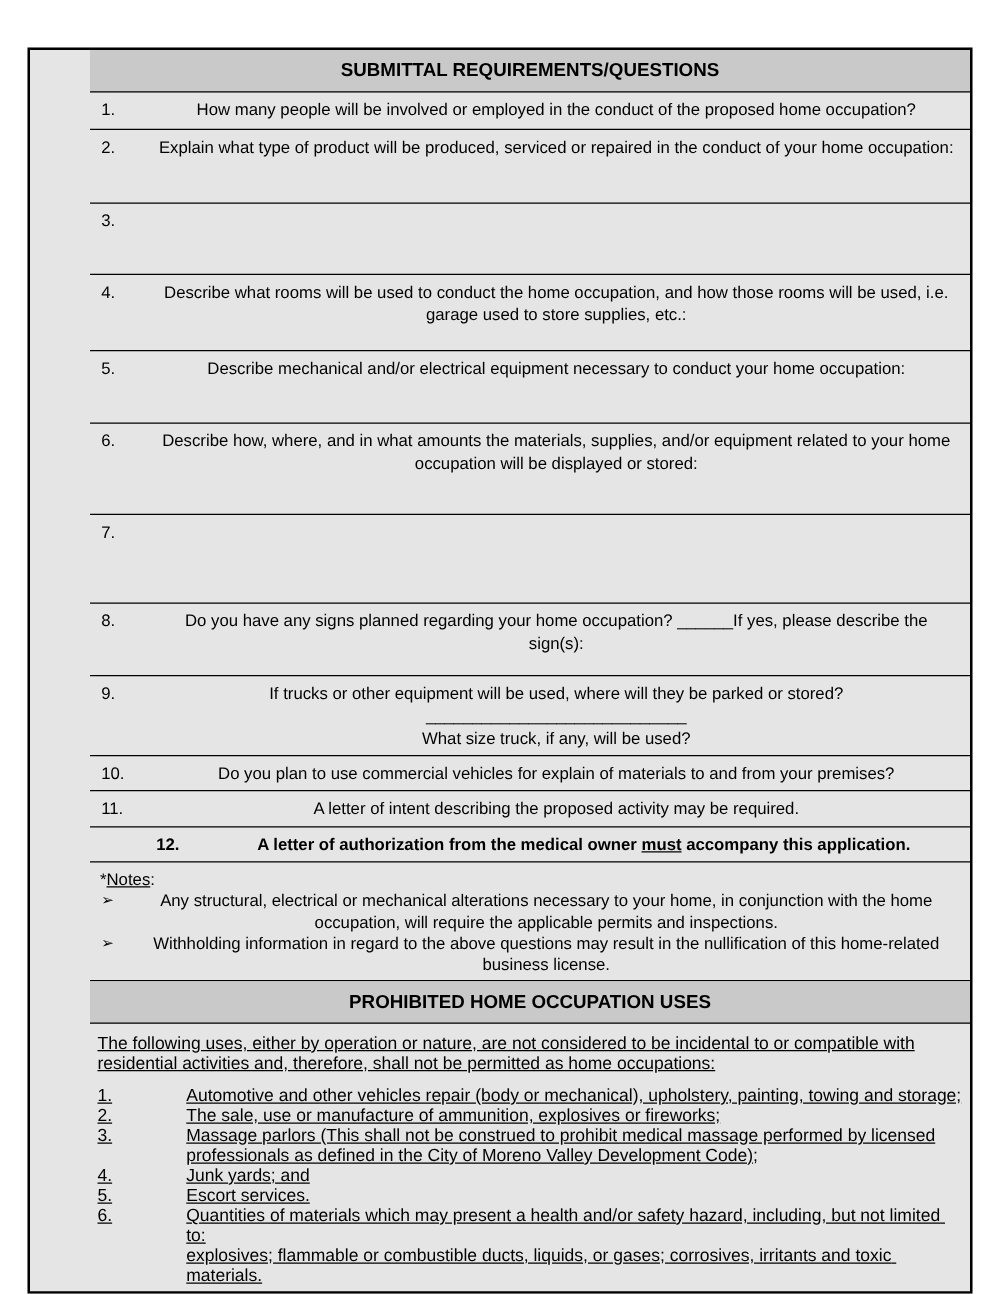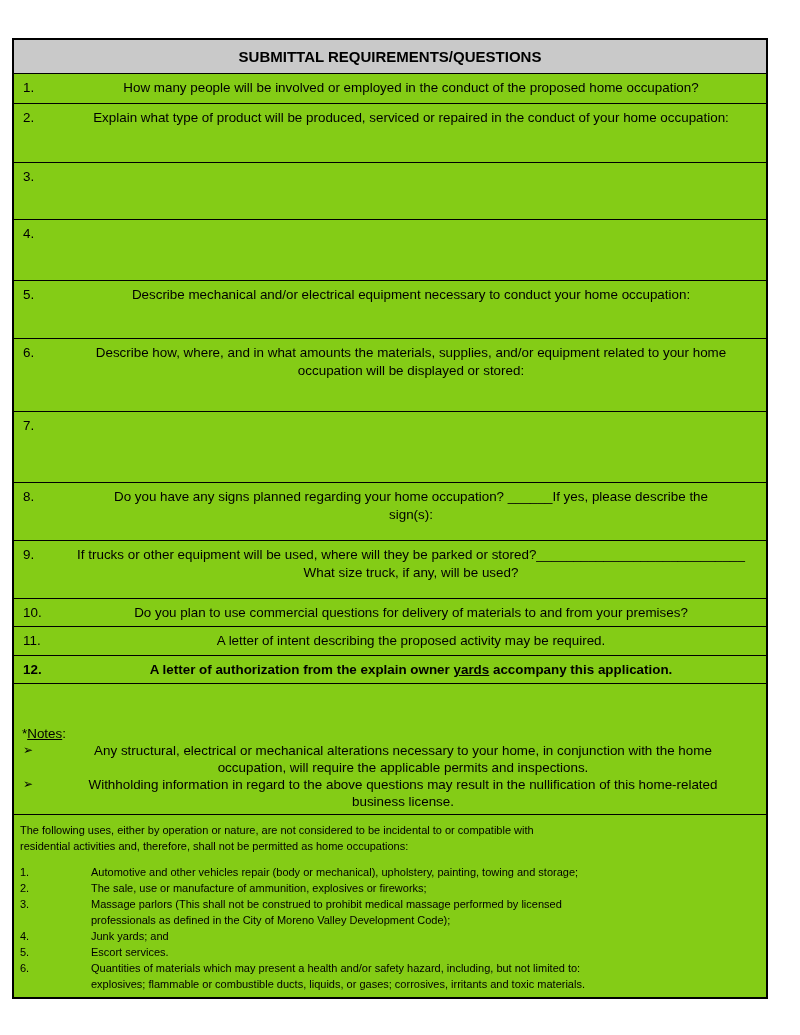--- a/index.html
+++ b/index.html
@@ -5,23 +5,24 @@
   * { margin: 0; padding: 0; box-sizing: border-box; }
   html, body { background: #ffffff; }
   body {
     width: 800px; height: 1035px;
     font-family: "Liberation Sans", sans-serif;
     color: var(--text, #000);
     position: relative;
   }
   .page { position: absolute; inset: 0; background: var(--page-bg, #fff); }
   .form-table {
-    position: absolute; left: 12px; top: 38px; width: 756px;
+    position: absolute; left: 22px; top: 38px; width: 756px;
     border: 2px solid var(--border, #000);
-    background: #84cc16;
+    background: #e5e5e5;
+    padding-left: 48px;
   }
   .section-header {
     background: var(--header-bg, #c9c9c9);
     text-align: center;
     font-weight: bold;
     font-size: 15px;
     line-height: 18px;
     padding: 8px 4px 7px;
     border-bottom: 1.5px solid var(--border, #000);
   }
@@ -30,42 +31,42 @@
     display: grid;
     grid-template-columns: 48px 1fr;
     align-items: start;
     font-size: 13.4px;
     line-height: 18px;
     padding: 5px 6px 4px 0;
     border-bottom: 1.5px solid var(--border, #000);
   }
   .q-num { padding-left: 9px; }
   .q-text { white-space: pre-wrap; text-align: center; }
-  .bold-row .q-text, .bold-row .q-num { font-weight: bold; }
+  .bold-row .q-text, .bold-row .q-num { font-weight: bold; margin-left: 44px; }
   .u { text-decoration: underline; }
   .notes-row {
     font-size: 13.4px;
     line-height: 17px;
     padding: 5px 8px 4px 6px;
     border-bottom: 1.5px solid var(--border, #000);
-    margin-top: 36px;
   }
   .notes-label { padding-left: 2px; }
   .note-bullet {
     display: grid;
     grid-template-columns: 25px 1fr;
     align-items: start;
     padding-left: 3px;
   }
   .bullet-icon { font-size: 12px; line-height: 17px; }
   .note-text { white-space: pre-wrap; text-align: center; }
   .prohibited-content {
-    font-size: 11px;
+    font-size: 14px;
     line-height: 16px;
     padding: 7px 6px 5px 0;
+    text-decoration: underline;
   }
   .p-intro { padding-left: 6px; margin-bottom: 10px; white-space: pre-wrap; }
   .p-row {
     display: grid;
     grid-template-columns: 33px 1fr;
     align-items: start;
   }
   .p-num { padding-left: 6px; }
   .p-text { white-space: pre-wrap; margin-left: 44px; }
 </style>
@@ -90,20 +91,22 @@
           <div class="q-num">2.</div>
           <div class="q-text">Explain what type of product will be produced, serviced or repaired in the conduct of your home occupation:</div>
         </div>
 
         <div class="q-row" style="min-height: 57px;">
           <div class="q-num">3.</div>
         </div>
 
         <div class="q-row" style="min-height: 61px;">
           <div class="q-num">4.</div>
+          <div class="q-text">Describe what rooms will be used to conduct the home occupation, and how those rooms will be used, i.e.
+garage used to store supplies, etc.:</div>
         </div>
 
         <div class="q-row" style="min-height: 58px;">
           <div class="q-num">5.</div>
           <div class="q-text">Describe mechanical and/or electrical equipment necessary to conduct your home occupation:</div>
         </div>
 
         <div class="q-row" style="min-height: 73px;">
           <div class="q-num">6.</div>
           <div class="q-text">Describe how, where, and in what amounts the materials, supplies, and/or equipment related to your home
@@ -121,52 +124,55 @@
         </div>
 
         <div class="q-row" style="min-height: 58px;">
           <div class="q-num">9.</div>
           <div class="q-text">If trucks or other equipment will be used, where will they be parked or stored?____________________________
 What size truck, if any, will be used?</div>
         </div>
 
         <div class="q-row" style="min-height: 28px;">
           <div class="q-num">10.</div>
-          <div class="q-text">Do you plan to use commercial questions for delivery of materials to and from your premises?</div>
+          <div class="q-text">Do you plan to use commercial vehicles for explain of materials to and from your premises?</div>
         </div>
 
         <div class="q-row" style="min-height: 29px;">
           <div class="q-num">11.</div>
           <div class="q-text">A letter of intent describing the proposed activity may be required.</div>
         </div>
       </div>
 
     <div class="q-row bold-row" style="min-height:28px">
       <div class="q-num">12.</div>
-      <div class="q-text"><span>A letter of authorization from the explain owner </span><span class="u">yards</span><span> accompany this application.</span></div>
+      <div class="q-text"><span>A letter of authorization from the medical owner </span><span class="u">must</span><span> accompany this application.</span></div>
     </div>
 
     <div class="notes-row" style="min-height:88px">
       <div class="notes-label"><span>*</span><span class="u">Notes</span><span>:</span></div>
       <div>
 
           <div class="note-bullet">
             <span class="bullet-icon">➢</span>
             <span class="note-text">Any structural, electrical or mechanical alterations necessary to your home, in conjunction with the home
 occupation, will require the applicable permits and inspections.</span>
           </div>
 
           <div class="note-bullet">
             <span class="bullet-icon">➢</span>
             <span class="note-text">Withholding information in regard to the above questions may result in the nullification of this home-related
 business license.</span>
           </div>
         </div>
     </div>
 
+    <div class="section-header">
+      <span>PROHIBITED HOME OCCUPATION USES</span>
+    </div>
 
     <div class="prohibited-content" style="min-height:176px">
       <div class="p-intro">The following uses, either by operation or nature, are not considered to be incidental to or compatible with
 residential activities and, therefore, shall not be permitted as home occupations:</div>
       <div>
 
           <div class="p-row">
             <div class="p-num">1.</div>
             <div class="p-text">Automotive and other vehicles repair (body or mechanical), upholstery, painting, towing and storage;</div>
           </div>

